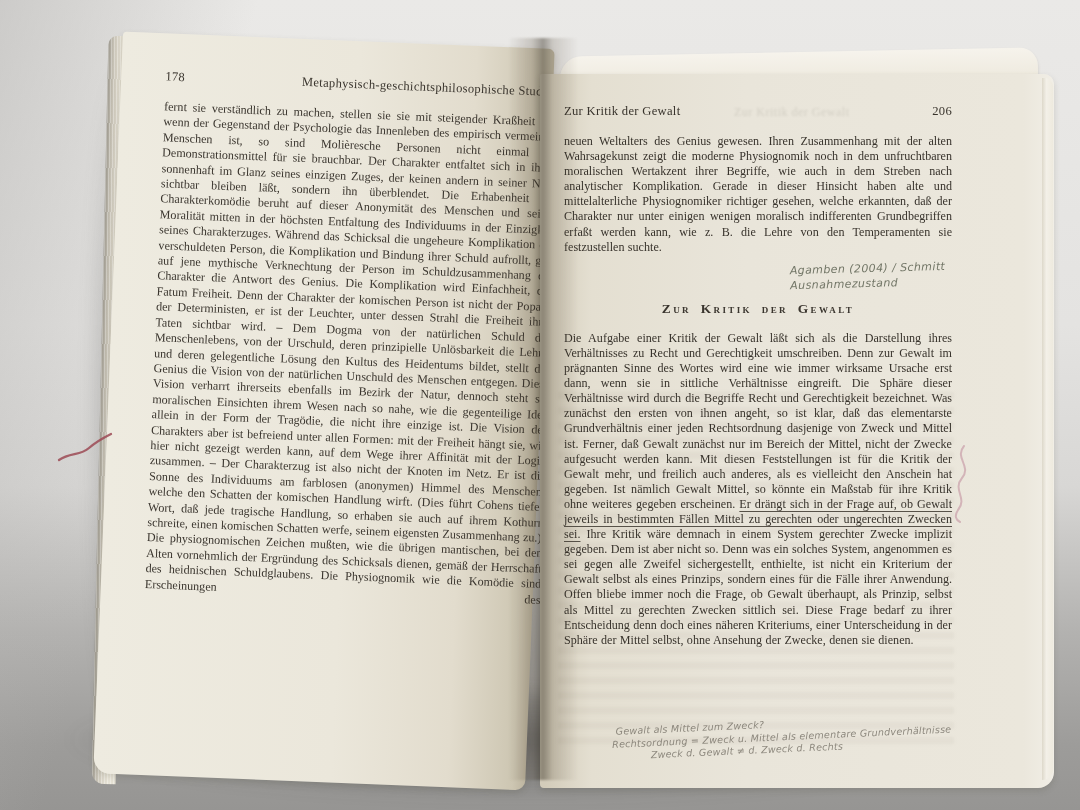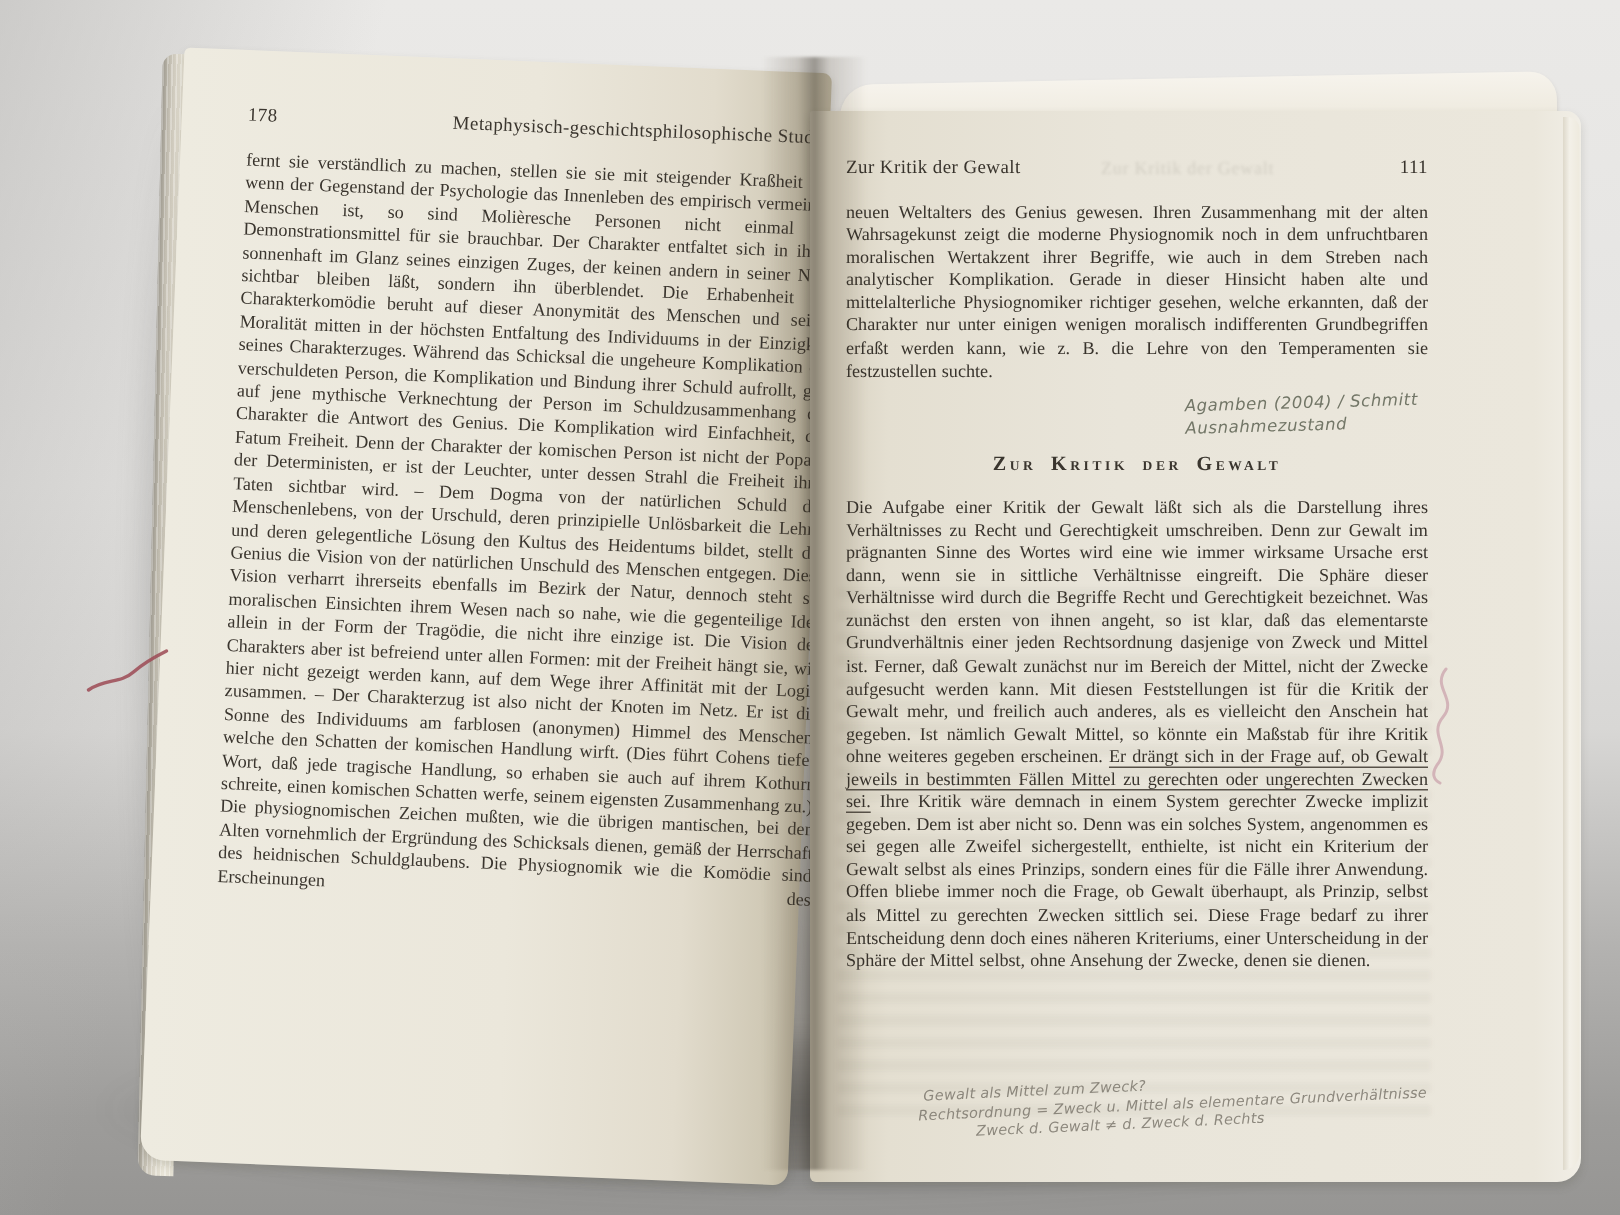--- a/index.html
+++ b/index.html
@@ -161,21 +161,21 @@
     </div>
 
     <div class="page page-right">
       <div class="fore-edge-right"></div>
       <div class="show-through-block"></div>
 
       <div class="rp-content">
         <div class="rp-header">
           <span>Zur Kritik der Gewalt</span>
           <span class="ghost-title">Zur Kritik der Gewalt</span>
-          <span>111</span>
+          <span>206</span>
         </div>
 
         <div class="rp-body">
           <p class="rp-p1">neuen Weltalters des Genius gewesen. Ihren Zusammenhang mit der alten Wahrsagekunst zeigt die moderne Physiognomik noch in dem unfruchtbaren moralischen Wertakzent ihrer Begriffe, wie auch in dem Streben nach analytischer Komplikation. Gerade in dieser Hinsicht haben alte und mittelalterliche Physiognomiker richtiger gesehen, welche erkannten, daß der Charakter nur unter einigen wenigen moralisch indifferenten Grundbegriffen erfaßt werden kann, wie z. B. die Lehre von den Temperamenten sie festzustellen suchte.</p>
 
           <h2 class="rp-section-title">Zur Kritik der Gewalt</h2>
 
           <p><span>Die Aufgabe einer Kritik der Gewalt läßt sich als die Darstellung ihres Verhältnisses zu Recht und Gerechtigkeit umschreiben. Denn zur Gewalt im prägnanten Sinne des Wortes wird eine wie immer wirksame Ursache erst dann, wenn sie in sittliche Verhältnisse eingreift. Die Sphäre dieser Verhältnisse wird durch die Begriffe Recht und Gerechtigkeit bezeichnet. Was zunächst den ersten von ihnen angeht, so ist klar, daß das elementarste Grundverhältnis einer jeden Rechtsordnung dasjenige von Zweck und Mittel ist. Ferner, daß Gewalt zunächst nur im Bereich der Mittel, nicht der Zwecke aufgesucht werden kann. Mit diesen Feststellungen ist für die Kritik der Gewalt mehr, und freilich auch anderes, als es vielleicht den Anschein hat gegeben. Ist nämlich Gewalt Mittel, so könnte ein Maßstab für ihre Kritik ohne weiteres gegeben erscheinen. </span><span class="underlined-sentence">Er drängt sich in der Frage auf, ob Gewalt jeweils in bestimmten Fällen Mittel zu gerechten oder ungerechten Zwecken sei.</span><span> Ihre Kritik wäre demnach in einem System gerechter Zwecke implizit gegeben. Dem ist aber nicht so. Denn was ein solches System, angenommen es sei gegen alle Zweifel sichergestellt, enthielte, ist nicht ein Kriterium der Gewalt selbst als eines Prinzips, sondern eines für die Fälle ihrer Anwendung. Offen bliebe immer noch die Frage, ob Gewalt überhaupt, als Prinzip, selbst als Mittel zu gerechten Zwecken sittlich sei. Diese Frage bedarf zu ihrer Entscheidung denn doch eines näheren Kriteriums, einer Unterscheidung in der Sphäre der Mittel selbst, ohne Ansehung der Zwecke, denen sie dienen.</span></p>
         </div>
       </div>

